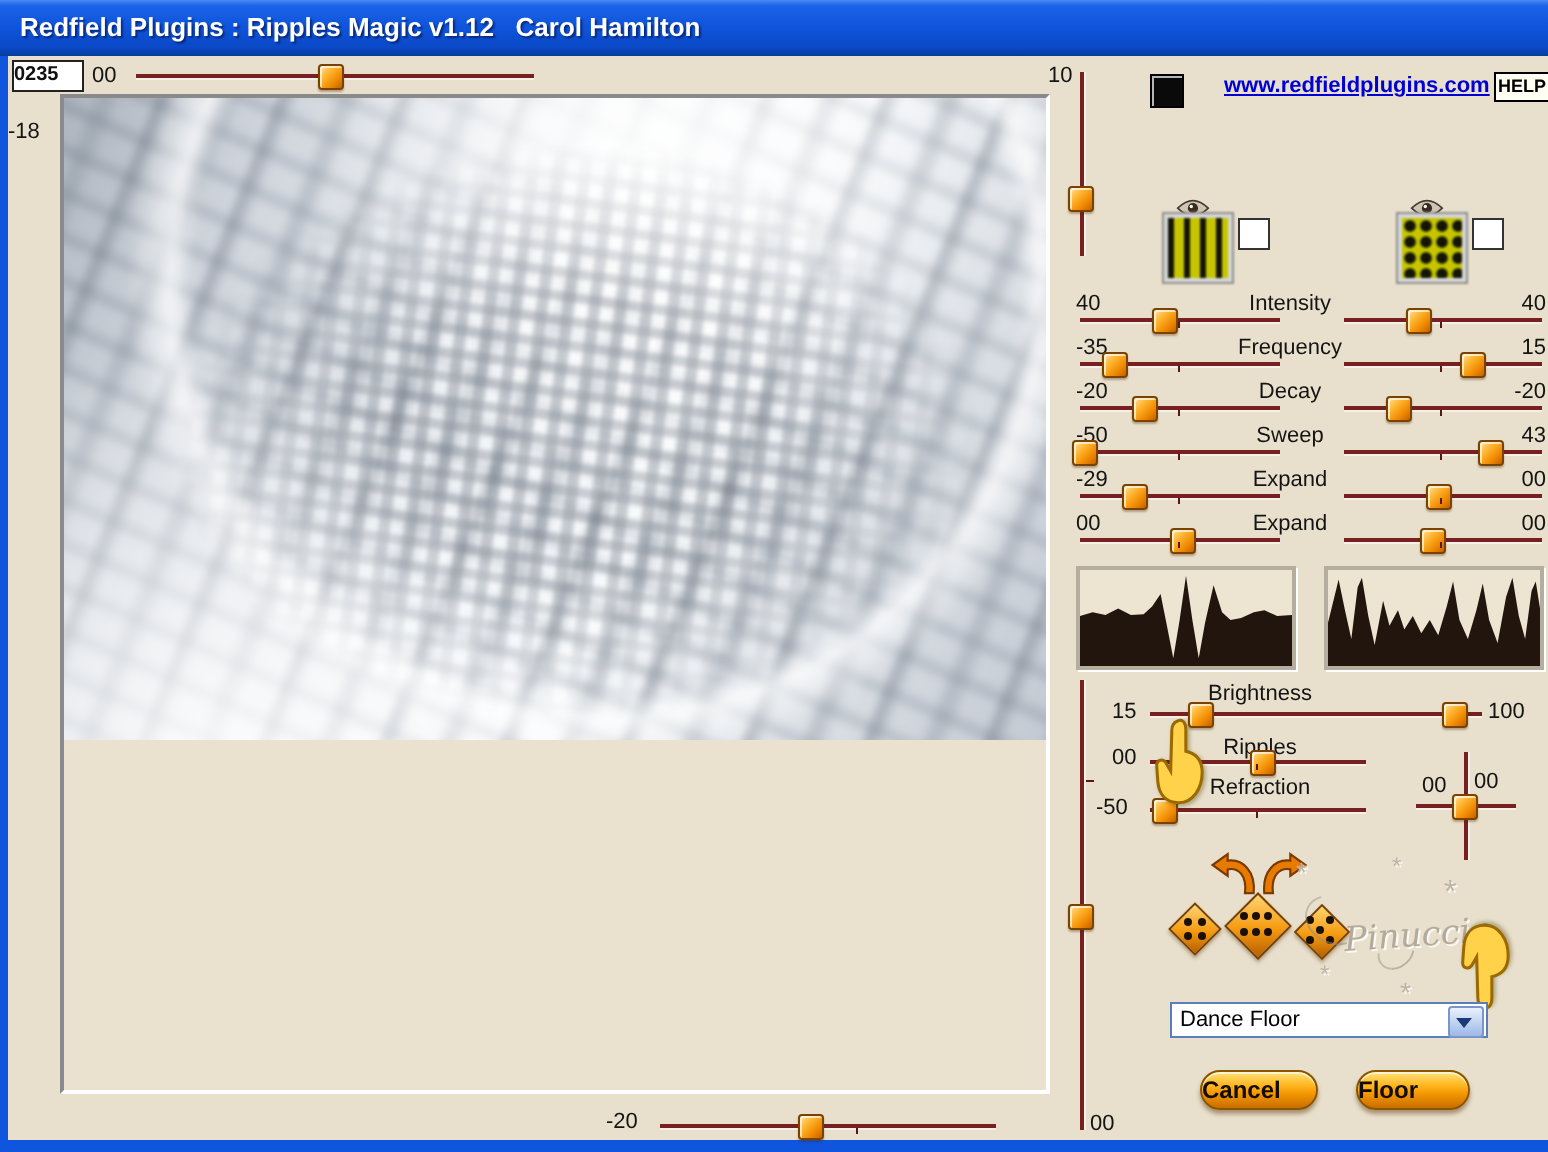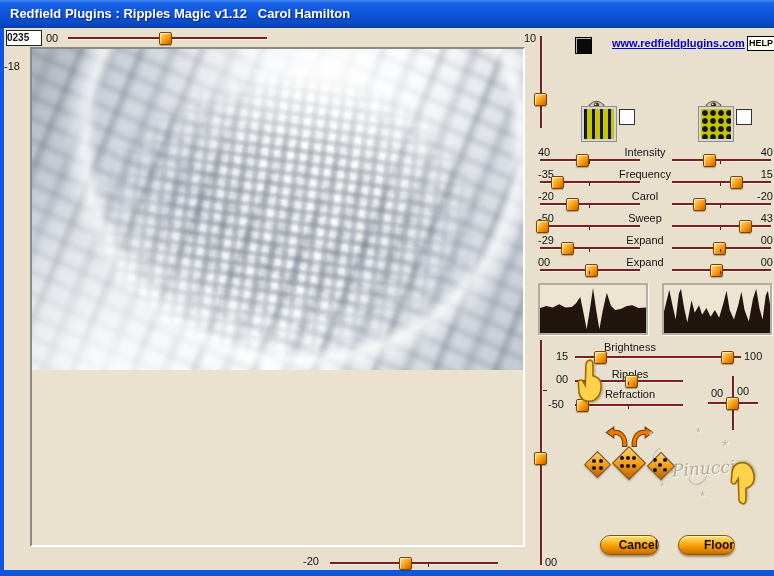--- a/index.html
+++ b/index.html
@@ -82,21 +82,21 @@
     border:1px solid #5a7ebc;}
   .combo-text{position:absolute;left:4px;top:1px;font-size:11px;color:#000;line-height:15px;}
   .combo-btn{position:absolute;right:1px;top:1px;width:16px;height:14px;border:1px solid #7a96c8;border-radius:2px;
     background:linear-gradient(180deg,#eaf1fc 0%,#c2d4f2 50%,#9cb8e8 100%);}
   .combo-chevron{position:absolute;left:3px;top:5px;width:0;height:0;
     border:4px solid transparent;border-top:5px solid #1c3a78;}
   
   .pillbtn{position:absolute;height:20px;border:1px solid #8a5500;border-radius:10px;box-sizing:border-box;
     background:linear-gradient(180deg,#ffe27a 0%,#ffb51e 38%,#f29500 62%,#c86e00 100%);
     box-shadow:0 2px 2px rgba(90,50,0,.45),inset 0 1px 0 rgba(255,255,255,.65);
-    color:#140c00;font-size:12px;font-weight:bold;text-align:right;line-height:18px;cursor:pointer;}
+    color:#140c00;font-size:12px;font-weight:bold;text-align:left;line-height:18px;cursor:pointer;}
   .pname{position:absolute;width:100px;left:595px;text-align:center;}
   .bname{position:absolute;width:110px;left:575px;text-align:center;}
   .eye{position:absolute;width:17px;height:11px;}
 </style>
 </head>
 <body>
 
 <div class="win">
 
   <div class="titlebar">
@@ -175,21 +175,21 @@
     <div class="htrack" style="left:540px;top:13px;width:100px;"></div>
     <div class="htrack" style="left:672px;top:13px;width:99px;"></div>
     <div class="handle" style="left:551px;top:8px;"></div>
     <div class="handle" style="left:730px;top:8px;"></div>
     <div class="tick" style="left:589px;top:15px;"></div>
     <div class="tick" style="left:720px;top:15px;"></div>
   </div>
 
   <div class="abs" style="left:0;top:190px;width:774px;height:24px;">
     <span class="lbl" style="left:538px;top:0;">-20</span>
-    <span class="lbl pname" style="top:0;">Carol</span>
+    <span class="lbl pname" style="top:0;">Decay</span>
     <span class="lbl" style="left:745px;top:0;width:28px;text-align:right;">-20</span>
     <div class="htrack" style="left:540px;top:13px;width:100px;"></div>
     <div class="htrack" style="left:672px;top:13px;width:99px;"></div>
     <div class="handle" style="left:566px;top:8px;"></div>
     <div class="handle" style="left:693px;top:8px;"></div>
     <div class="tick" style="left:589px;top:15px;"></div>
     <div class="tick" style="left:720px;top:15px;"></div>
   </div>
 
   <div class="abs" style="left:0;top:212px;width:774px;height:24px;">
@@ -318,17 +318,23 @@
   <span class="sparkle" style="left:700px;top:488px;font-size:14px;">*</span>
   <div class="swirl" style="left:652px;top:448px;width:28px;height:22px;transform:rotate(25deg);"></div>
   <div class="swirl" style="left:688px;top:468px;width:18px;height:14px;transform:rotate(-40deg);"></div>
 
   <div class="hand down" style="left:729px;top:459px;">
     <svg viewBox="0 0 24 40">
         <path d="M11 2 C 13 1 14.5 2.5 14.5 6 L 14.5 15 C 19 16 21.5 19 21.5 24 C 21.5 31 17.5 37 11.5 37 C 6 37 3 33.5 2.5 28 L 2 21 C 2 18.5 4.8 18 6 20 L 8 23.5 L 8.5 6 C 8.5 3.5 9.5 2.5 11 2 Z" fill="#ffd24a" stroke="#9a6a00" stroke-width="1.3"></path>
       </svg>
   </div>
 
+  <div class="combo">
+    <span class="combo-text">Dance Floor</span>
+    <div class="combo-btn">
+      <div class="combo-chevron"></div>
+    </div>
+  </div>
 
   <div class="pillbtn" style="left:600px;top:535px;width:59px;">Cancel</div>
   <div class="pillbtn" style="left:678px;top:535px;width:57px;">Floor</div>
 
 </div>
 
 </body></html>

